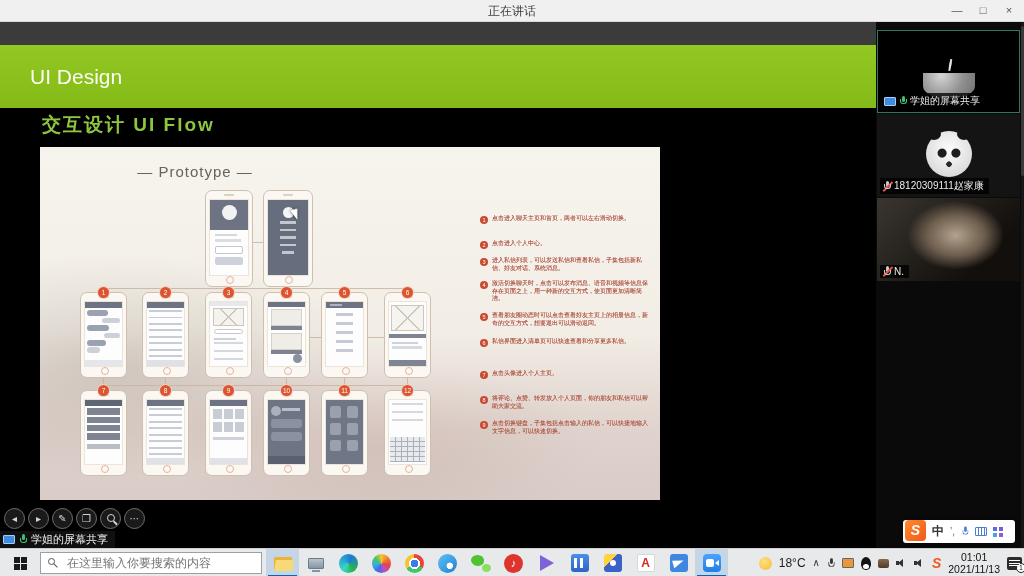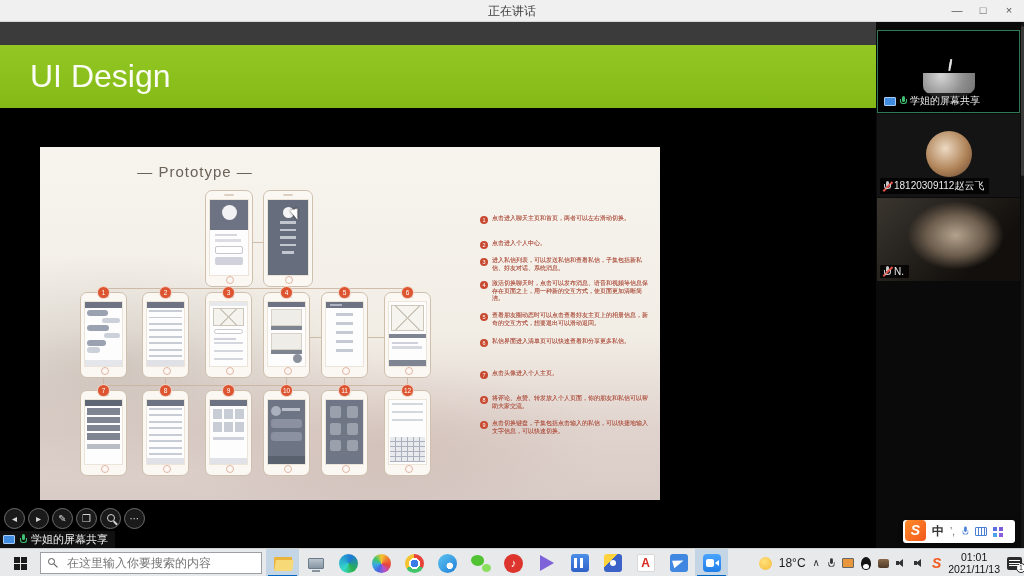--- a/index.html
+++ b/index.html
@@ -9,21 +9,21 @@
   
   .titlebar{position:absolute;left:0;top:0;width:1024px;height:22px;background:#f0f0f0;border-bottom:1px solid #d9d9d9;}
   .titlebar .title{position:absolute;left:0;right:0;top:0;height:22px;line-height:22px;text-align:center;font-size:12px;color:#3c3c3c;}
   .win-controls{position:absolute;right:2px;top:0;height:22px;display:flex;}
   .win-btn{width:26px;height:22px;line-height:20px;text-align:center;font-size:11px;color:#555;cursor:default;}
 
   
   .share{position:absolute;left:0;top:22px;width:876px;height:526px;background:#000;}
   .share-strip{position:absolute;left:0;top:0;width:876px;height:23px;background:#3b3b3b;}
   .banner{position:absolute;left:0;top:23px;width:876px;height:63px;background:linear-gradient(180deg,#93c823,#84ba17);}
-  .banner-title{position:absolute;left:30px;top:0;height:63px;line-height:63px;font-size:32px;font-weight:400;color:#fbfdf5;}
+  .banner-title{position:absolute;left:30px;top:0;height:63px;line-height:63px;font-size:21px;font-weight:400;color:#fbfdf5;}
   .heading{position:absolute;left:42px;top:90px;font-size:19px;font-weight:bold;letter-spacing:2px;color:#8dc63f;}
 
   
   .slide{position:absolute;left:40px;top:125px;width:620px;height:353px;overflow:hidden;
     background:
       radial-gradient(60% 45% at 12% 62%, rgba(110,92,82,.22), transparent 70%),
       radial-gradient(50% 35% at 55% 85%, rgba(160,120,110,.18), transparent 70%),
       linear-gradient(180deg,#f7f4ee 0%,#f2eee6 52%,#e0d3cd 80%,#d9ccc7 100%);}
   .slide-title{position:absolute;left:0;right:310px;top:16px;text-align:center;font-size:15px;letter-spacing:1px;color:#6b6258;}
   .connector{position:absolute;background:#c8b39e;opacity:.85;}
@@ -157,20 +157,21 @@
         <span class="win-btn">□</span>
         <span class="win-btn">×</span>
       </div>
   </div>
 
   <div class="share">
     <div class="share-strip"></div>
     <div class="banner">
       <div class="banner-title">UI Design</div>
     </div>
+    <div class="heading">交互设计 UI Flow</div>
 
     <div class="slide" id="slide">
       <div class="slide-title">— Prototype —</div>
     <div class="connector" style="left: 213px; top: 95px; width: 10px; height: 1px;"></div>
         <div class="connector" style="left: 247px; top: 138px; width: 1px; height: 3px;"></div>
         <div class="connector" style="left: 63px; top: 141px; width: 305px; height: 1px;"></div>
         <div class="connector" style="left: 63px; top: 141px; width: 1px; height: 5px;"></div>
         <div class="connector" style="left: 125px; top: 141px; width: 1px; height: 5px;"></div>
         <div class="connector" style="left: 188px; top: 141px; width: 1px; height: 5px;"></div>
         <div class="connector" style="left: 246px; top: 141px; width: 1px; height: 5px;"></div>
@@ -393,26 +394,26 @@
     <div id="tiles">
         <div class="tile active">
           <div class="avatar av-moon"></div>
           <div class="tag">
             <span class="st-screen"></span>
             <span class="mic on"></span>
             <span class="tag-name">学姐的屏幕共享</span>
           </div>
         </div>
         <div class="tile">
-          <div class="avatar av-dog av-circle"></div>
+          <div class="avatar av-panda av-circle"></div>
           <div class="tag">
             <span class="mic">
               <span class="slash"></span>
             </span>
-            <span class="tag-name">18120309112赵云飞</span>
+            <span class="tag-name">18120309111赵家康</span>
           </div>
         </div>
         <div class="tile">
           <div class="avatar av-hand"></div>
           <div class="tag">
             <span class="mic">
               <span class="slash"></span>
             </span>
             <span class="tag-name">N.</span>
           </div>

